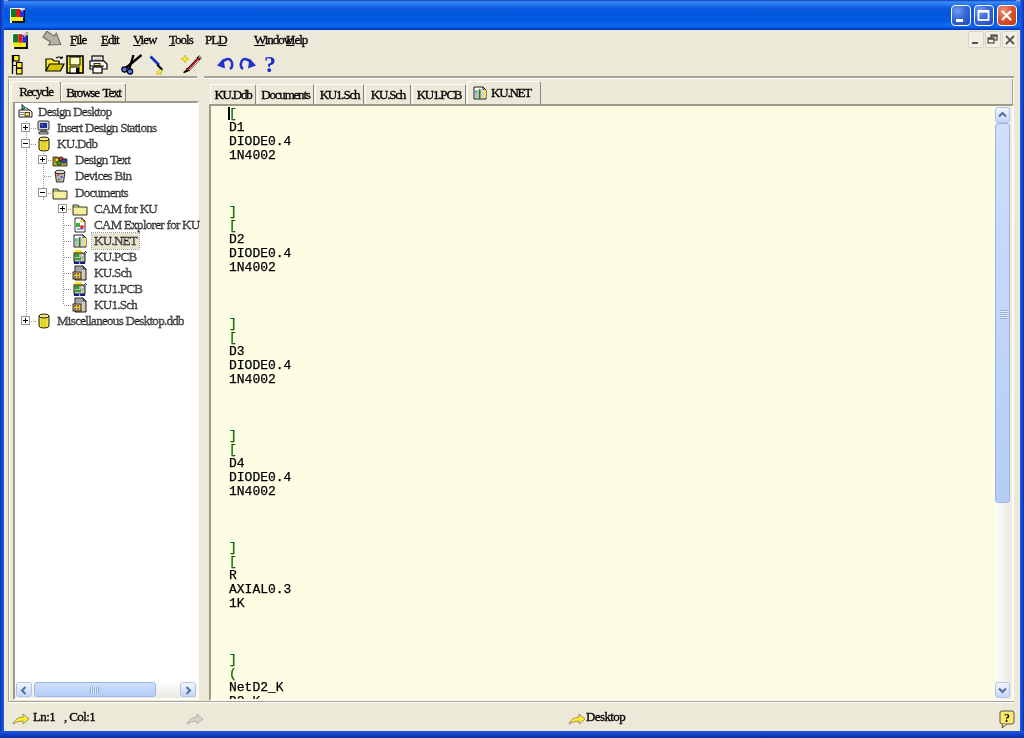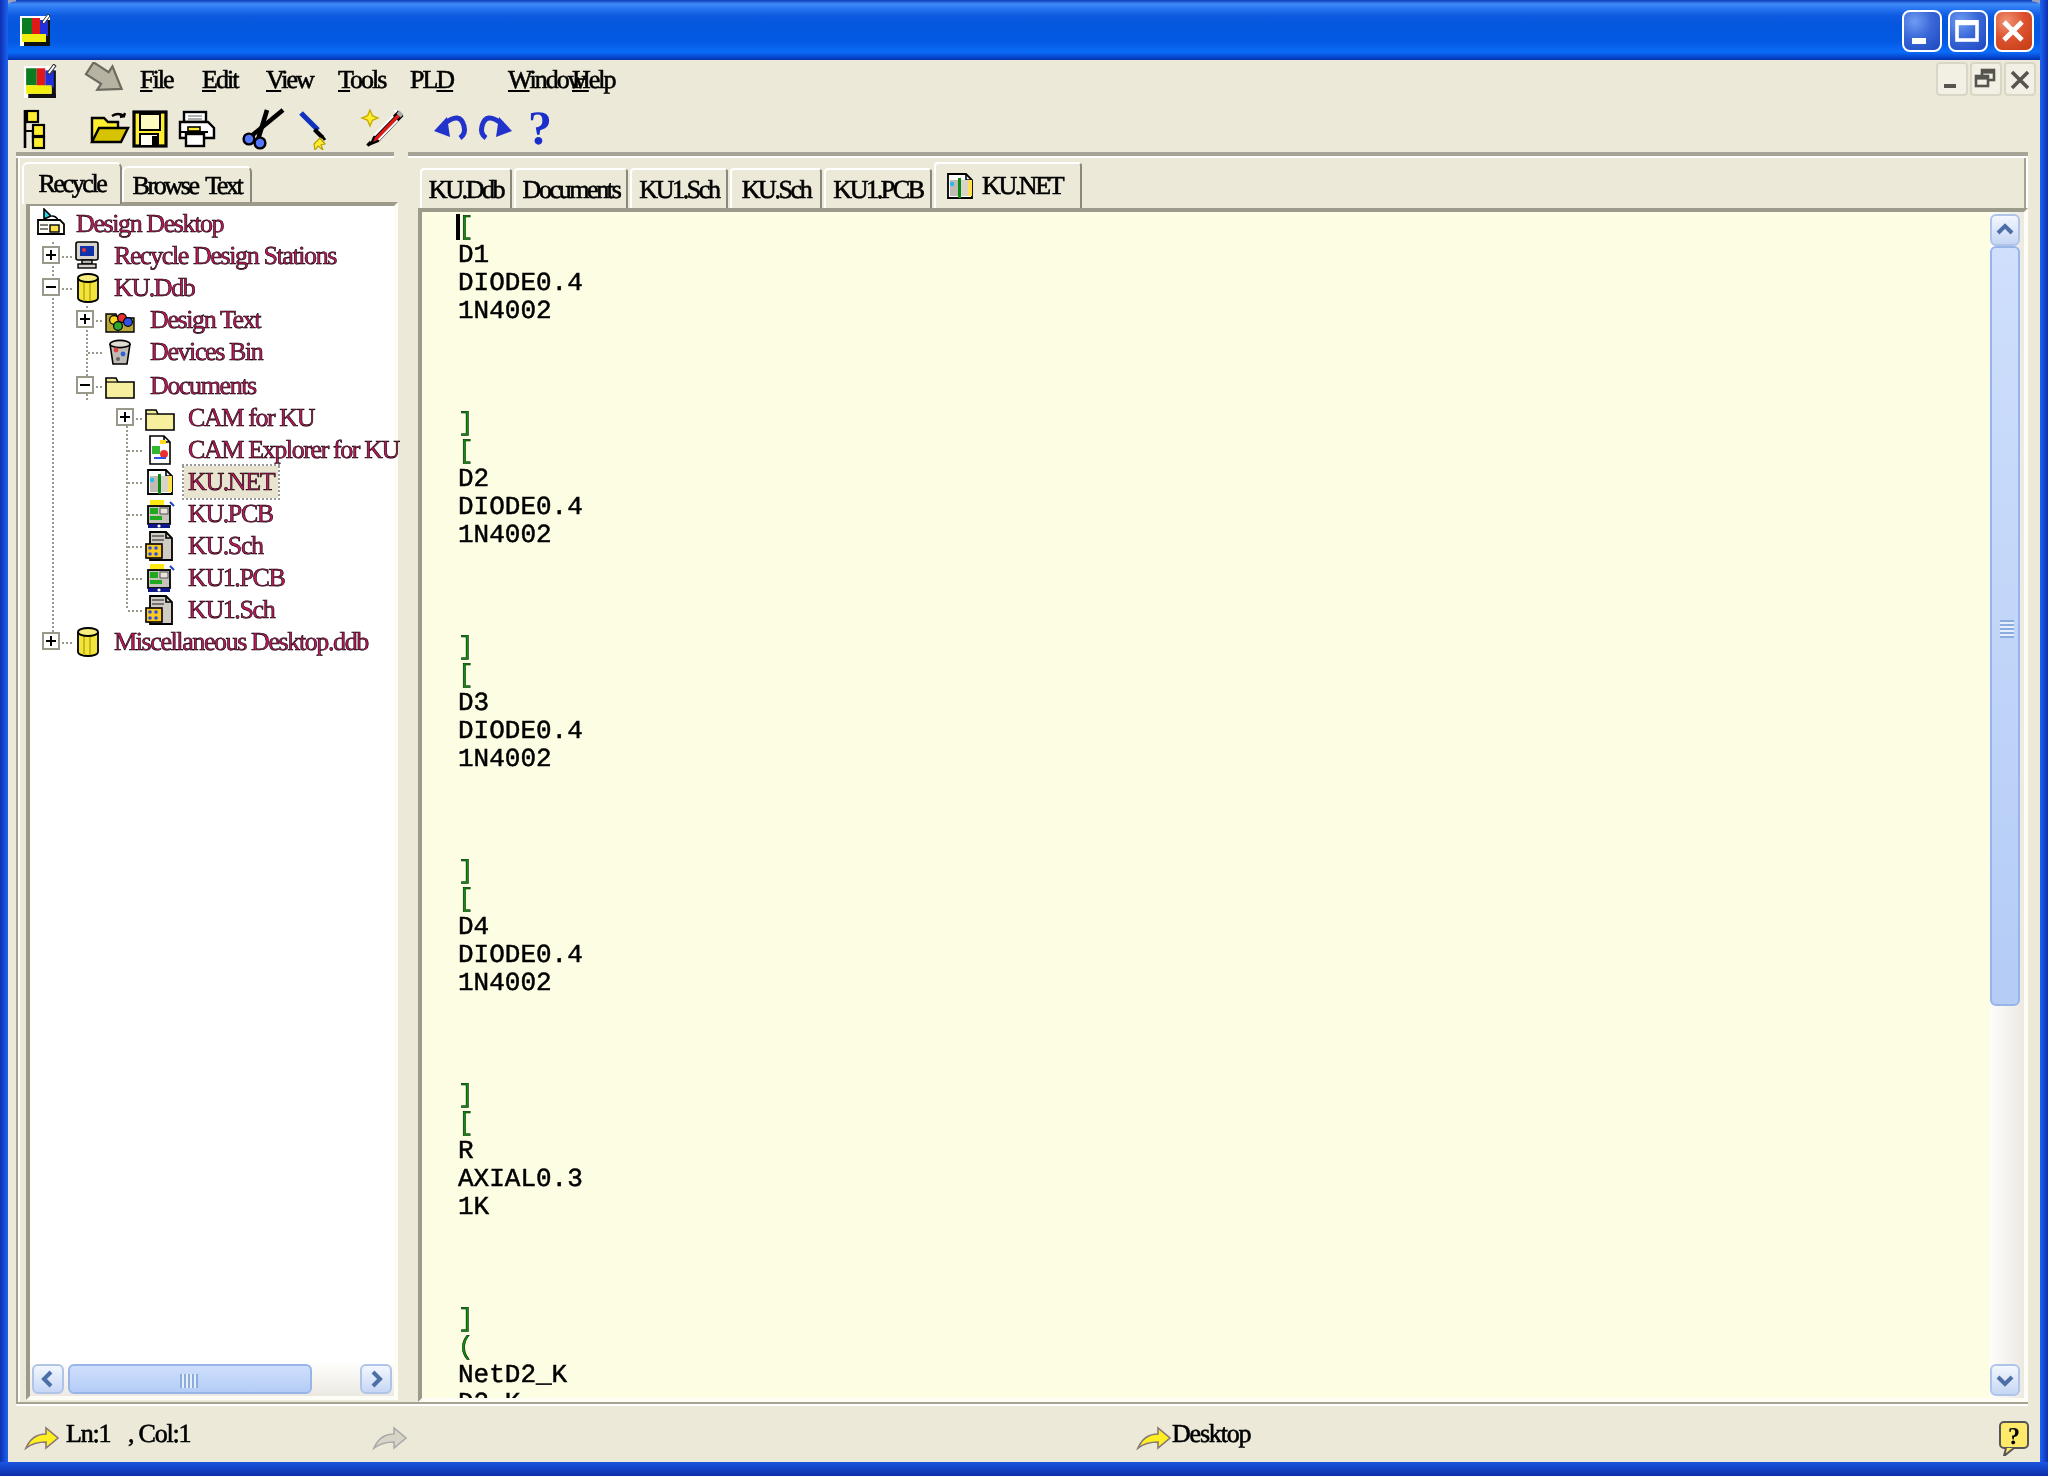--- a/index.html
+++ b/index.html
@@ -47,21 +47,21 @@
 .tab{position:absolute;background:#ece9d8;border:1px solid #fff;border-right:1px solid #8a887a;border-bottom:none;border-radius:3px 3px 0 0;font-size:13px;letter-spacing:-1.2px;word-spacing:2px;text-align:center;color:#000;}
 .tab.inact{background:#ece9d8;}
 
 
 #lpanel{left:13px;top:101px;width:186px;height:599px;background:#fff;
 border-top:2px solid;border-left:2px solid;border-right:2px solid;border-bottom:2px solid;
 border-color:#9c9a8b #fdfcf5 #fdfcf5 #9c9a8b;}
 #lpanel .inner{position:absolute;left:0;top:0;right:0;bottom:0;background:#fff;}
 
 
-.trow{position:absolute;height:16px;font-size:13px;letter-spacing:-0.7px;white-space:nowrap;color:#be185d;}
+.trow{position:absolute;height:16px;font-size:13px;letter-spacing:-0.7px;white-space:nowrap;color:#737373;}
 .tico{position:absolute;width:16px;height:16px;}
 .pm{position:absolute;width:9px;height:9px;border:1px solid #9a988a;background:#fff;}
 .pm i{position:absolute;background:#000;}
 .pm .h{left:1px;top:3px;width:5px;height:1px;}
 .pm .v{left:3px;top:1px;width:1px;height:5px;}
 
 
 .sb-btn{position:absolute;background:linear-gradient(to bottom,#f3f7fe,#c6d6f4);border:1px solid #b0c4e8;border-radius:3px;}
 .sb-thumb{position:absolute;background:linear-gradient(to bottom,#cfdffc,#b4ccf6);border:1px solid #98b5ea;border-radius:3px;}
 
@@ -446,21 +446,21 @@
         <i class="h"></i>
         <i class="v"></i>
       </div>
       <div class="tico" style="left:21px;top:17px"><svg width="16" height="16" viewBox="0 0 16 16">
           <rect x="2" y="1" width="11" height="9" rx="1" fill="#d8d4cc" stroke="#000" stroke-width="0.8"></rect>
           <rect x="4" y="3" width="7" height="5" fill="#1133aa"></rect>
           <circle cx="6" cy="5" r="1" fill="#e33"></circle>
           <rect x="5" y="10" width="5" height="2" fill="#b8b4ac" stroke="#000" stroke-width="0.7"></rect>
           <rect x="3" y="12" width="9" height="2" fill="#d8d4cc" stroke="#000" stroke-width="0.7"></rect>
         </svg></div>
-      <div class="trow" style="left:42px;top:17px;">Recycle Design Stations</div>
+      <div class="trow" style="left:42px;top:17px;">Insert Design Stations</div>
       <div class="pm" style="left:6px;top:36px">
         <i class="h"></i>
       </div>
       <div class="tico" style="left:21px;top:33px"><svg width="16" height="16" viewBox="0 0 16 16">
           <path d="M3 3 v10 a5 2 0 0 0 10 0 v-10" fill="#f2e43c" stroke="#000" stroke-width="0.9"></path>
           <ellipse cx="8" cy="3" rx="5" ry="2" fill="#f8ee80" stroke="#000" stroke-width="0.9"></ellipse>
           <path d="M6 5.5 v9 M9 5.5 v9" stroke="#c8b818"></path>
         </svg></div>
       <div class="trow" style="left:42px;top:33px;">KU.Ddb</div>
       <div class="pm" style="left:23px;top:52px">

